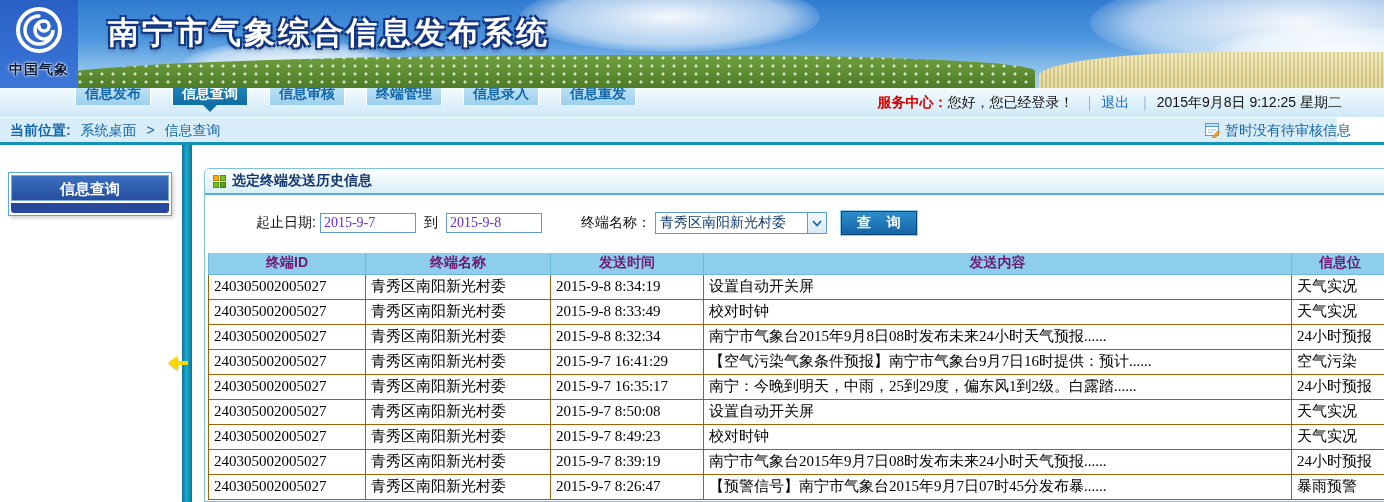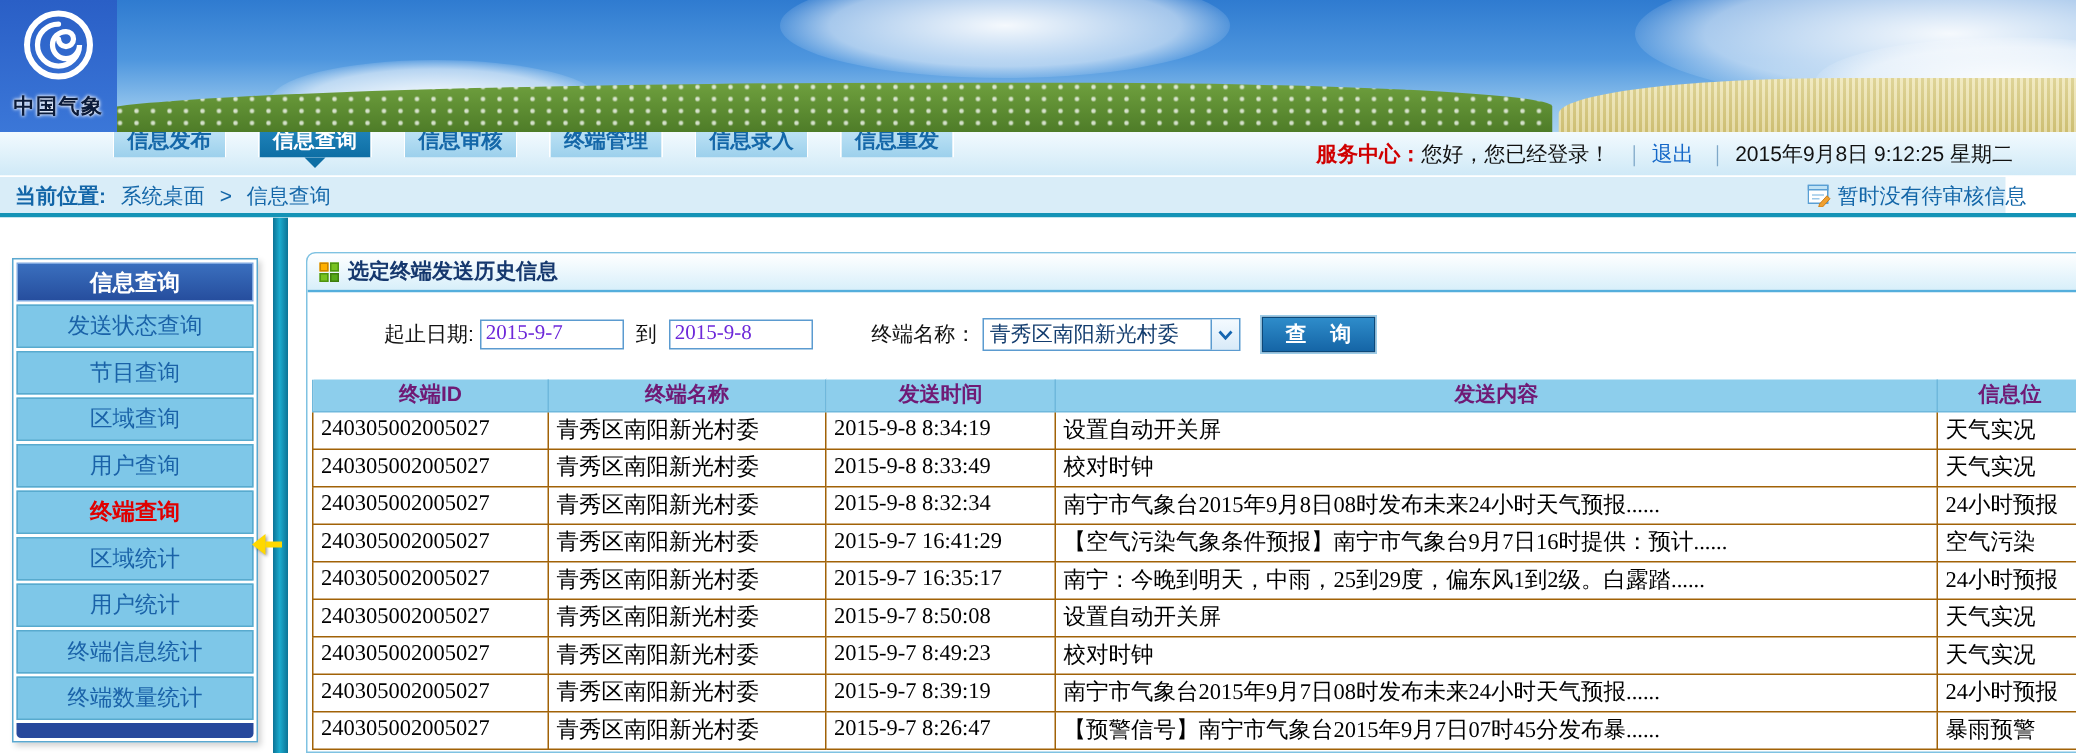--- a/index.html
+++ b/index.html
@@ -127,20 +127,21 @@
   <div class="cloud c4"></div>
   <div class="grass"></div>
   <div class="wheat"></div>
   <div class="banner-left">
     <svg class="cma-logo" width="52" height="52" viewBox="0 0 52 52">
       <circle cx="26" cy="26" r="21" fill="none" stroke="#ffffff" stroke-width="4"></circle>
       <path d="M26 12 a 14 14 0 1 0 14 14 a 9 9 0 1 1 -9 -9 a 5 5 0 1 1 -5 5" fill="none" stroke="#ffffff" stroke-width="3.5" stroke-linecap="round"></path>
     </svg>
     <div class="cma-text">中国气象</div>
   </div>
+  <div class="app-title">南宁市气象综合信息发布系统</div>
 </div>
 
 <div class="navbar">
   <div class="tabs">
       <div class="tab">信息发布</div>
       <div class="tab active">信息查询</div>
       <div class="tab">信息审核</div>
       <div class="tab">终端管理</div>
       <div class="tab">信息录入</div>
       <div class="tab">信息重发</div>
@@ -167,31 +168,20 @@
     </svg>
     <span>暂时没有待审核信息</span>
   </div>
 </div>
 <div class="teal-line"></div>
 
 <div class="body-area">
 
   <div class="sidebar">
     <div class="sb-header">信息查询</div>
-    <div id="sb-items">
-        <div class="sb-item">发送状态查询</div>
-        <div class="sb-item">节目查询</div>
-        <div class="sb-item">区域查询</div>
-        <div class="sb-item">用户查询</div>
-        <div class="sb-item active">终端查询</div>
-        <div class="sb-item">区域统计</div>
-        <div class="sb-item">用户统计</div>
-        <div class="sb-item">终端信息统计</div>
-        <div class="sb-item">终端数量统计</div>
-      </div>
     <div class="sb-footer"></div>
   </div>
 
   <div class="v-divider"></div>
   <div class="collapse-arrow">
     <div class="head"></div>
       <div class="tail"></div>
   </div>
 
   <div class="main-panel">

